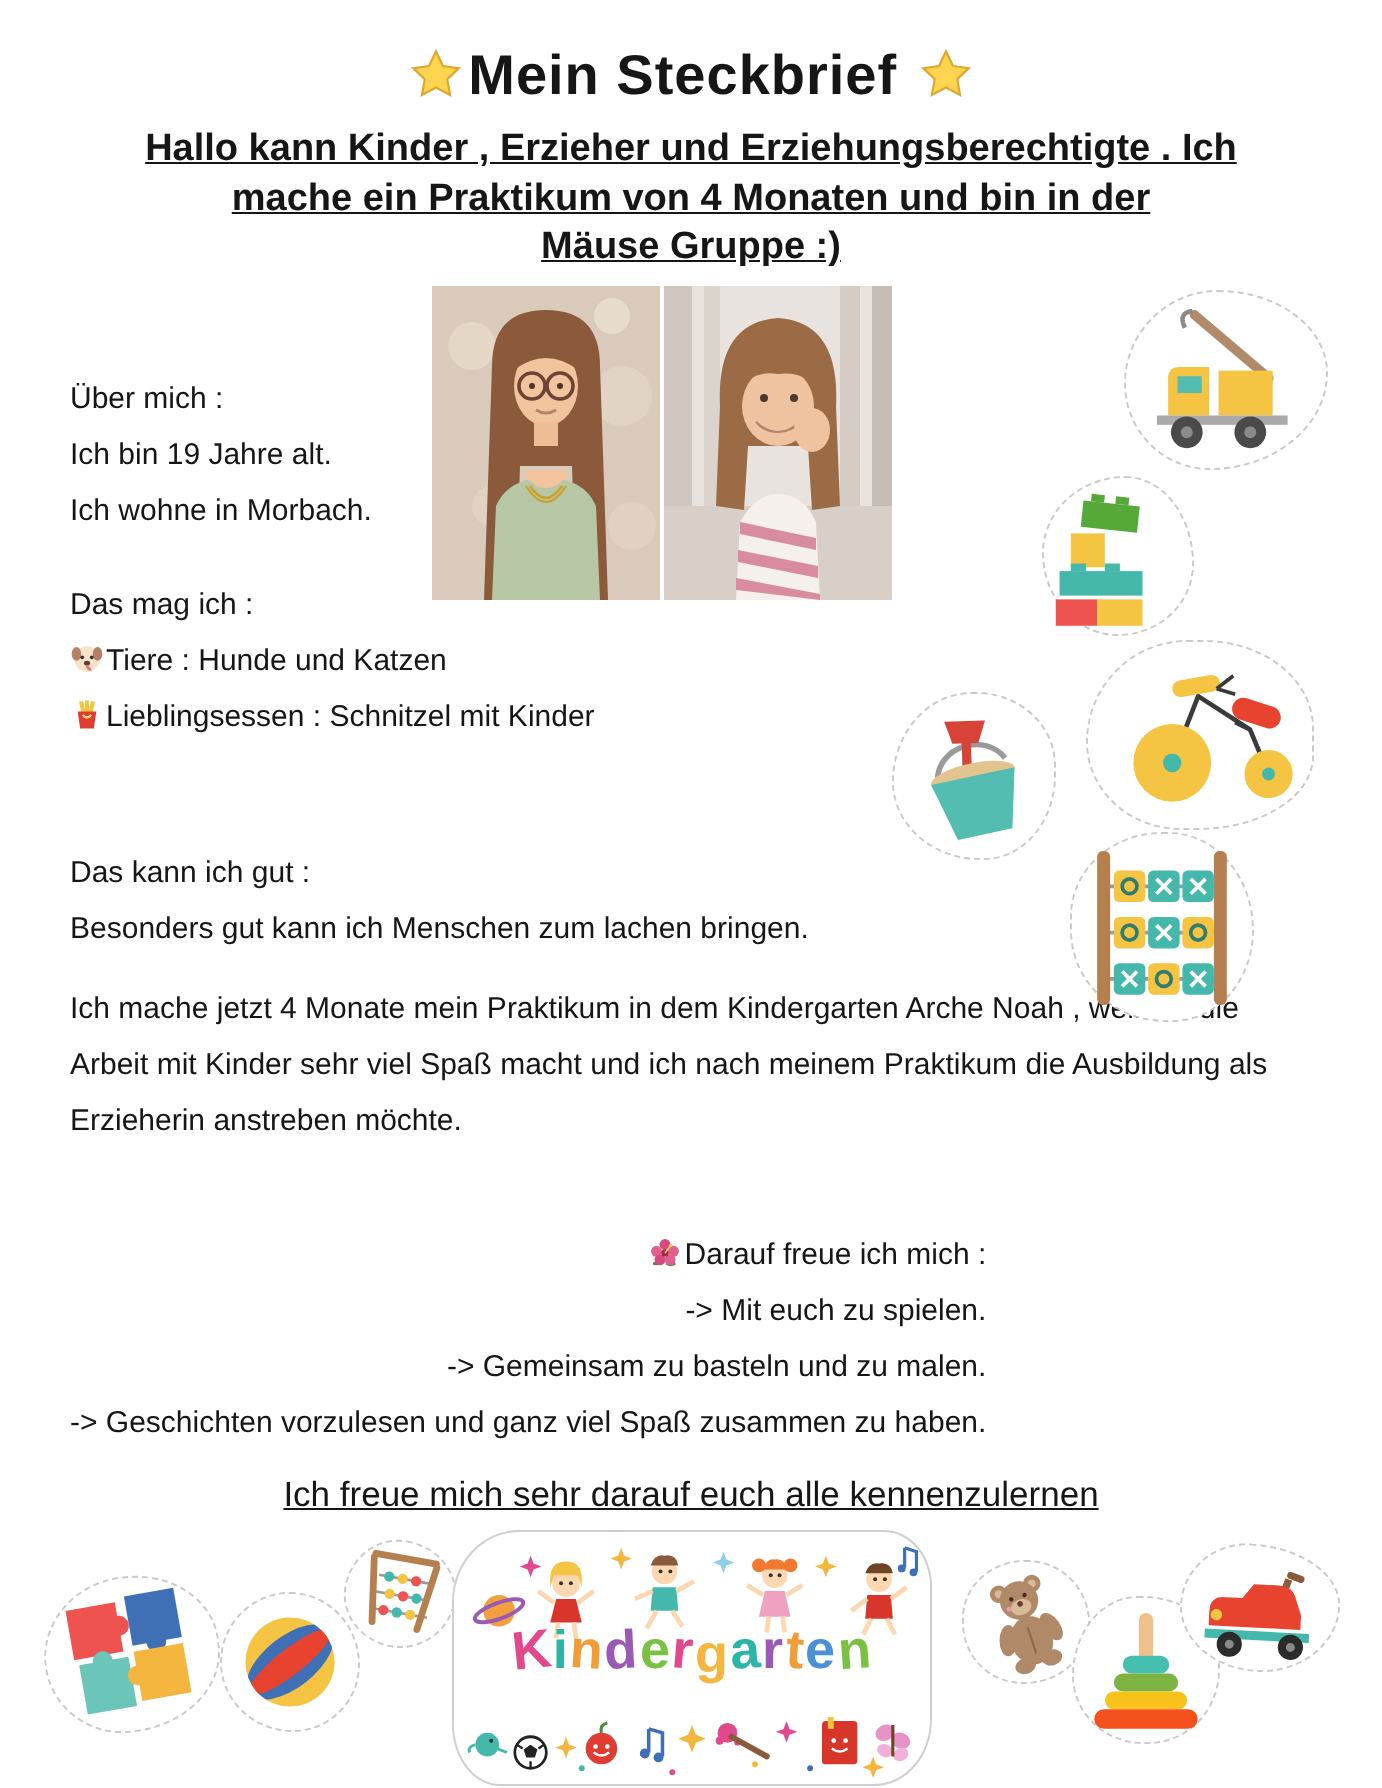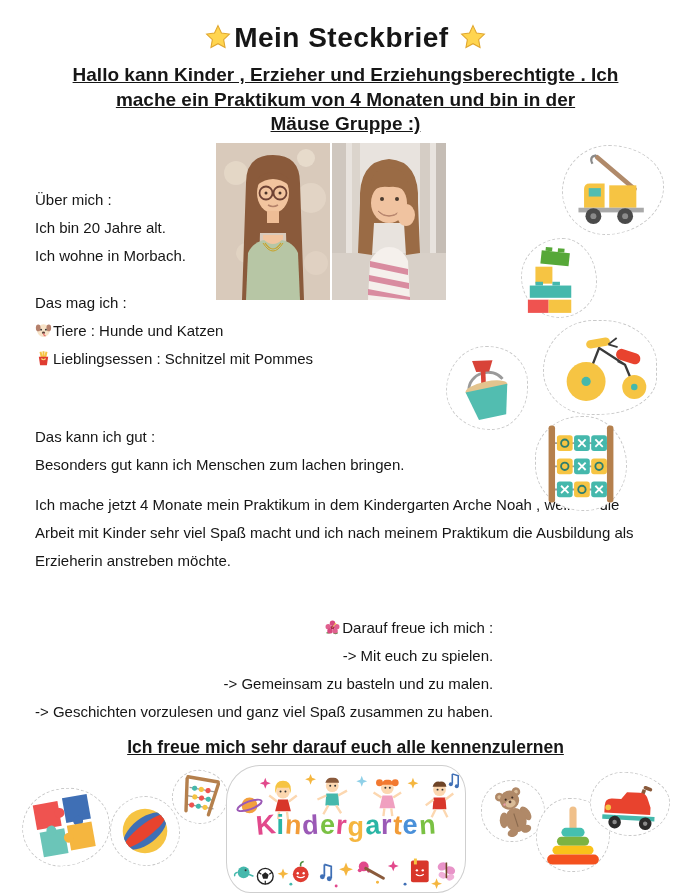--- a/index.html
+++ b/index.html
@@ -13,21 +13,21 @@
     font-size:28px;font-weight:bold;letter-spacing:0.5px;
   }
   .title .star{display:inline-block;vertical-align:-3px;margin:0 3px;}
   .intro{
     position:absolute;top:63px;left:0;width:100%;text-align:center;
     font-size:19px;font-weight:bold;line-height:24.5px;
   }
   .intro div{text-decoration:underline;}
   .closing{
     position:absolute;top:737px;left:0;width:100%;text-align:center;
-    font-size:17.5px;font-weight:bold;text-decoration:underline;
+    font-size:17.5px;font-weight:normal;text-decoration:underline;
   }
   
   .sec{position:absolute;left:35px;font-size:15px;line-height:28px;}
   .sec-about{top:158px;margin-top:28px;}
   .sec-likes{top:289px;}
   .sec-skills{top:423px;}
   .sec-why{top:491px;width:622px;}
   .sec-forward{top:614px;text-align:right;}
   .emoji{display:inline-block;vertical-align:-3px;margin-right:1px;}
   
@@ -128,21 +128,21 @@
     <ellipse cx="74" cy="72" rx="9" ry="11" fill="#f0c3a0"></ellipse>
     <path d="M36 157 L38 118 Q46 104 57 104 Q70 104 76 118 L78 157 Z" fill="#f5f0ec"></path>
     <path d="M38 124 L76 132 L76 126 L38 118 Z" fill="#d98ca0"></path>
     <path d="M37 138 L77 146 L77 140 L37 132 Z" fill="#d98ca0"></path>
     <path d="M36 152 L78 157 L78 154 L36 146 Z" fill="#d98ca0"></path>
   </svg>
 </div>
 
 <div class="sec sec-about">
   <div>Über mich :</div>
-  <div>Ich bin 20 Jahre alt.</div>
+  <div>Ich bin 19 Jahre alt.</div>
   <div>Ich wohne in Morbach.</div>
 </div>
 
 <div class="sec sec-likes">
   <div>Das mag ich :</div>
   <div>
     <svg class="emoji" width="17" height="17" viewBox="0 0 20 20">
       <circle cx="10" cy="10" r="7.5" fill="#f7e3c8"></circle>
       <ellipse cx="3.8" cy="7" rx="2.8" ry="4" fill="#b5806b"></ellipse>
         <ellipse cx="16.2" cy="7" rx="2.8" ry="4" fill="#b5806b"></ellipse>
@@ -150,21 +150,21 @@
         <circle cx="12.8" cy="9" r="1.1" fill="#333"></circle>
       <ellipse cx="10" cy="12.5" rx="1.8" ry="1.4" fill="#5b4037"></ellipse>
       <path d="M10 13.5 q0.5 3 2.5 2.5" stroke="#e57373" stroke-width="1.6" fill="none"></path>
     </svg><span>Tiere : Hunde und Katzen</span>
   </div>
   <div>
     <svg class="emoji" width="17" height="17" viewBox="0 0 20 20">
       <path d="M6.5 2 l1.5 7 M10 1.5 l0 7.5 M13.5 2 l-1.5 7" stroke="#f6c443" stroke-width="2.4"></path>
       <path d="M4.5 8 L15.5 8 L14 18 L6 18 Z" fill="#e03c31"></path>
       <path d="M7.5 10 Q10 13 12.5 10" fill="none" stroke="#f9d976" stroke-width="1.4"></path>
-    </svg><span>Lieblingsessen : Schnitzel mit Pommes</span>
+    </svg><span>Lieblingsessen : Schnitzel mit Kinder</span>
   </div>
 </div>
 
 <div class="sec sec-skills">
   <div>Das kann ich gut :</div>
   <div>Besonders gut kann ich Menschen zum lachen bringen.</div>
 </div>
 
 <div class="sec sec-why">
   <div>Ich mache jetzt 4 Monate mein Praktikum in dem Kindergarten Arche Noah , weil mir die Arbeit mit Kinder sehr viel Spaß macht und ich nach meinem Praktikum die Ausbildung als Erzieherin anstreben möchte.</div>

